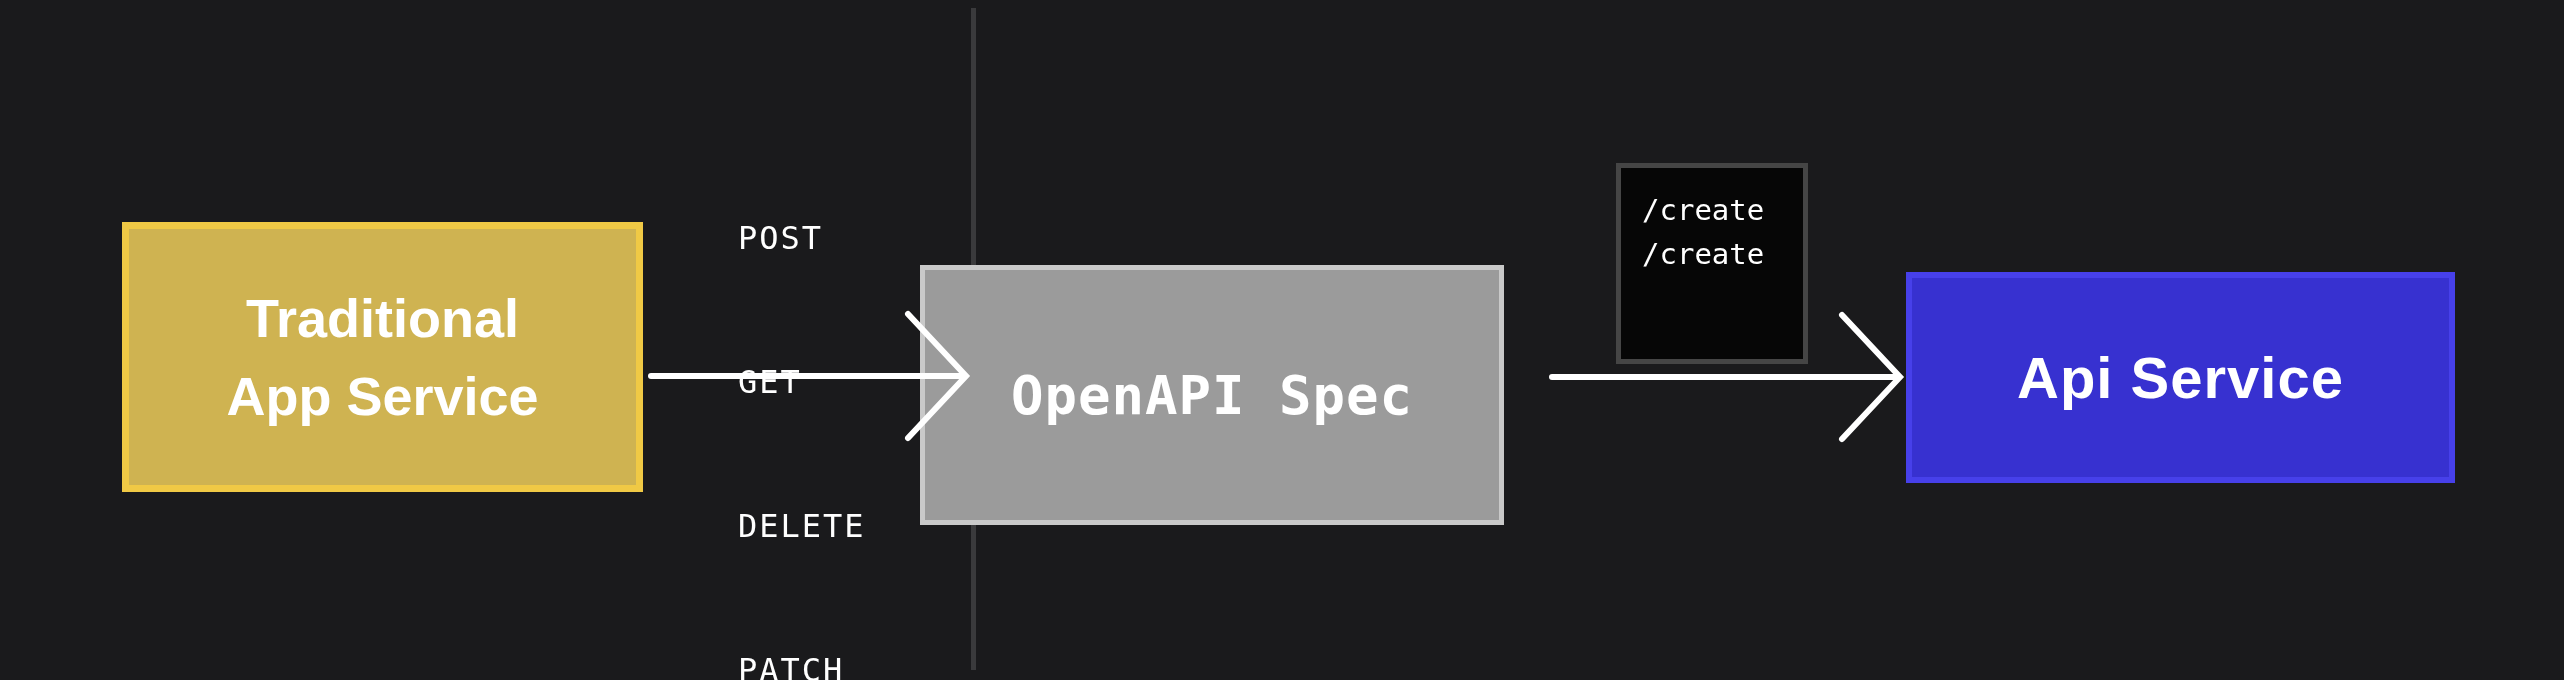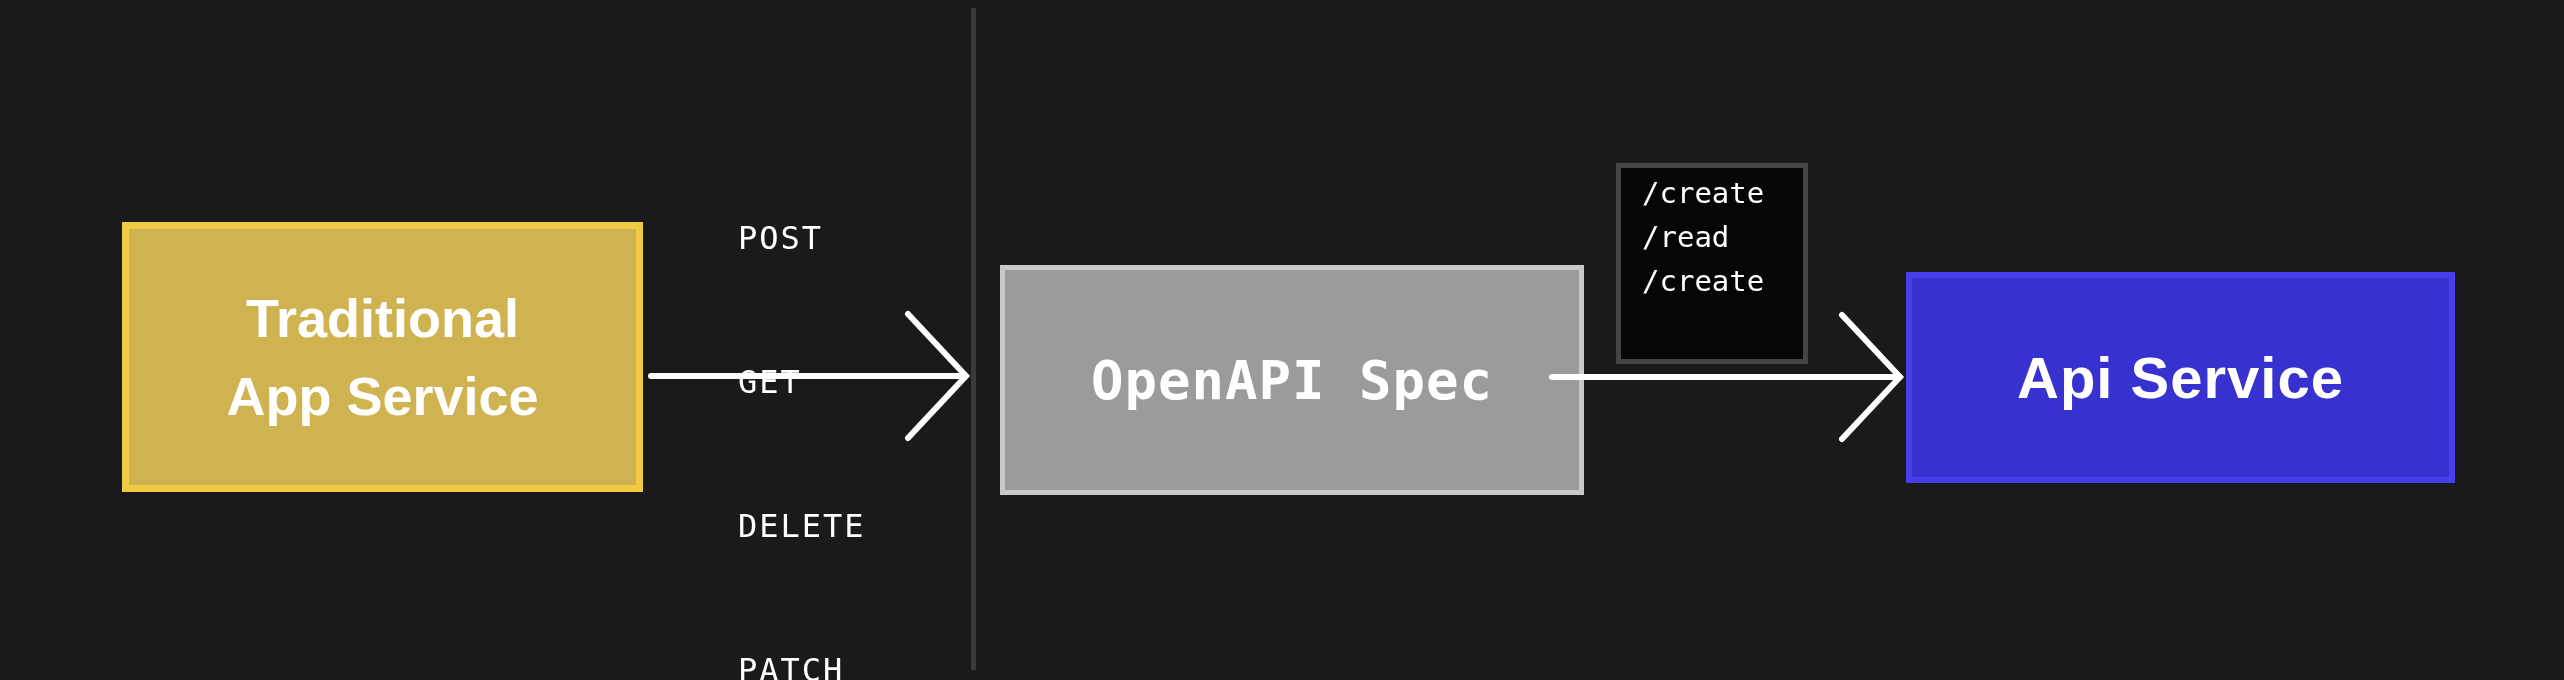--- a/index.html
+++ b/index.html
@@ -57,41 +57,41 @@
     color: var(--label-text, #ffffff);
     font-family: "DejaVu Sans Mono", monospace;
     font-size: 32px;
     line-height: 48px;
     letter-spacing: 2px;
     white-space: pre;
   }
   .methods .method-line { display: block; }
 
   .spec-box {
-    left: 1000px; top: 265px;
-    width: 584px; height: 230px;
+    left: 920px; top: 265px;
+    width: 584px; height: 260px;
     background: var(--spec-fill, #9b9b9b);
     border: 5px solid var(--spec-border, #c9c9c9);
   }
   .spec-box .label {
     color: var(--label-text, #ffffff);
     font-family: "DejaVu Sans Mono", monospace;
     font-weight: bold;
     font-size: 54px;
     letter-spacing: 1px;
   }
 
   .endpoints-box {
     position: absolute;
     left: 1616px; top: 163px;
     width: 192px; height: 201px;
     box-sizing: border-box;
     background: var(--endpoints-fill, #060606);
     border: 5px solid var(--endpoints-border, #454545);
-    padding: 3px 0 0 21px;
+    padding: 20px 0 0 21px;
   }
   .endpoints-box .endpoint-line {
     display: block;
     color: var(--label-text, #ffffff);
     font-family: "DejaVu Sans Mono", monospace;
     font-size: 29px;
     line-height: 44px;
     white-space: pre;
   }
 
@@ -141,21 +141,20 @@
     <span class="method-line">PATCH</span>
     
   </div>
 
   <div class="node spec-box">
     <span class="label">OpenAPI Spec</span>
   </div>
 
   <div class="endpoints-box">
     <span class="endpoint-line">/create</span>
-    <span class="endpoint-line">/read</span>
     <span class="endpoint-line">/create</span>
   </div>
 
   <div class="node service-box">
     <span class="label">Api Service</span>
   </div>
 
   <svg class="arrows" viewBox="0 0 2564 680" xmlns="http://www.w3.org/2000/svg">
 
     <line x1="651" y1="376" x2="964" y2="376"></line>

